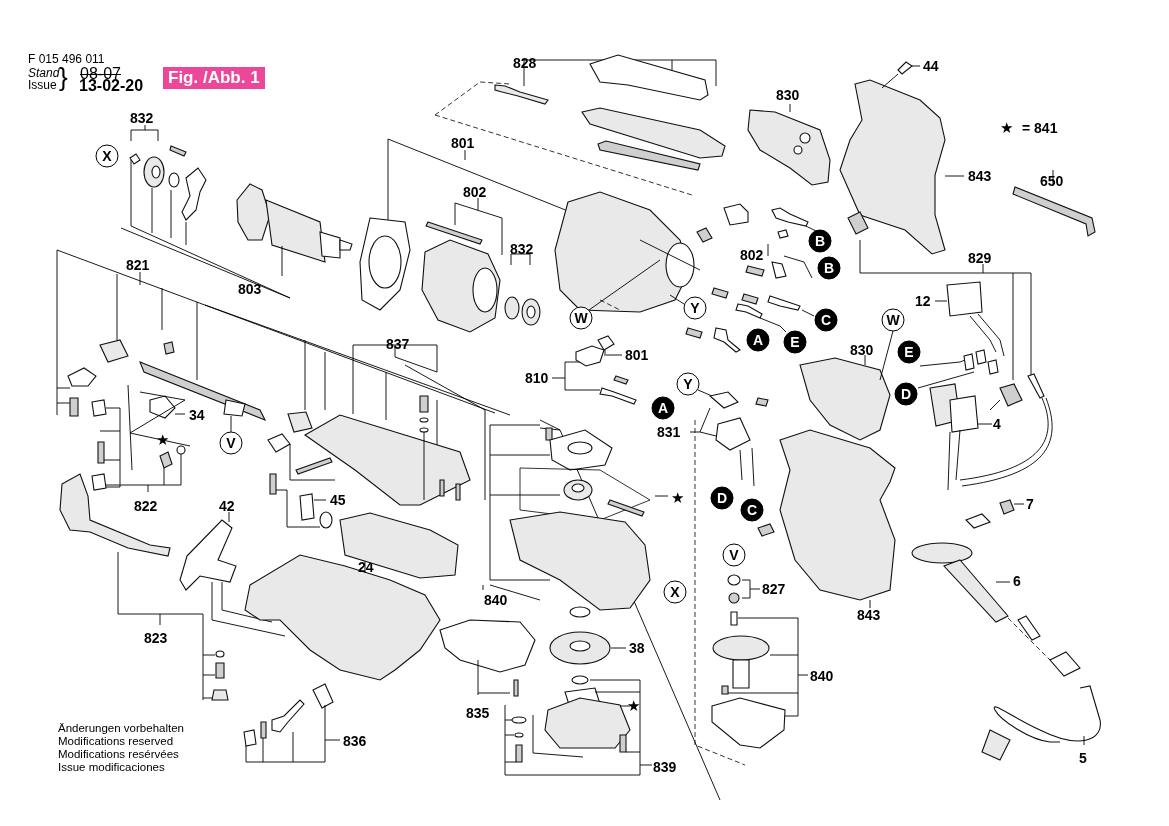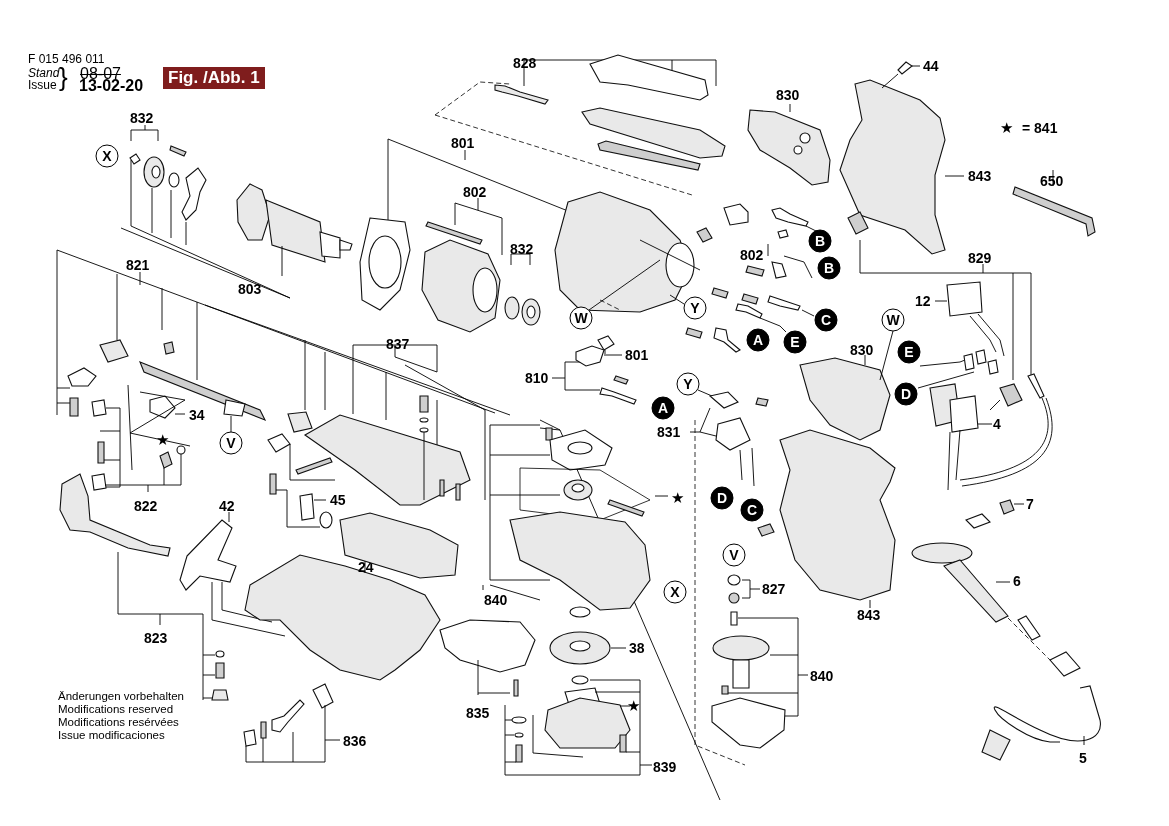--- a/index.html
+++ b/index.html
@@ -6,23 +6,23 @@
   body { width: 1169px; height: 826px; position: relative; overflow: hidden;
          font-family: "Liberation Sans", sans-serif; color: #000; }
   #diagram { position: absolute; left: 0; top: 0; width: 1169px; height: 826px; }
   .hdr { position: absolute; font-size: 12px; line-height: 13px; }
   .docnum { left: 28px; top: 53px; }
   .stand { left: 28px; top: 67px; font-style: italic; }
   .issue { left: 28px; top: 79px; }
   .brace { position: absolute; left: 59px; top: 64px; font-size: 26px; line-height: 26px; }
   .date-old { position: absolute; left: 80px; top: 67px; font-size: 16px; line-height: 13px; text-decoration: line-through; }
   .date-new { position: absolute; left: 79px; top: 79px; font-size: 16px; line-height: 13px; font-weight: bold; }
-  .figbox { position: absolute; left: 163px; top: 67px; background: #7f1d1d; color: #fff;
+  .figbox { position: absolute; left: 163px; top: 67px; background: #ec4899; color: #fff;
             font-weight: bold; font-size: 17px; line-height: 22px; padding: 0 5px; }
-  .notes { position: absolute; left: 58px; top: 690px; font-size: 11.5px; line-height: 13px; }
+  .notes { position: absolute; left: 58px; top: 722px; font-size: 11.5px; line-height: 13px; }
   .lbl { font-family: "Liberation Sans", sans-serif; font-weight: bold; font-size: 14px; fill: #000; }
   .ln { stroke: #000; stroke-width: 0.9; fill: none; }
   .lnd { stroke: #000; stroke-width: 0.8; fill: none; stroke-dasharray: 5 3; }
   .part { stroke: #111; stroke-width: 1.1; fill: #fff; }
   .partg { stroke: #111; stroke-width: 1.1; fill: #e9e9e9; }
   .partd { stroke: #111; stroke-width: 1.1; fill: #cfcfcf; }
   .callout-w { fill: #fff; stroke: #000; stroke-width: 1; }
   .callout-b { fill: #000; stroke: #000; stroke-width: 1; }
   .ct-w { font-family: "Liberation Sans", sans-serif; font-weight: bold; font-size: 14px; fill: #000; text-anchor: middle; dominant-baseline: central; }
   .ct-b { font-family: "Liberation Sans", sans-serif; font-weight: bold; font-size: 14px; fill: #fff; text-anchor: middle; dominant-baseline: central; }

